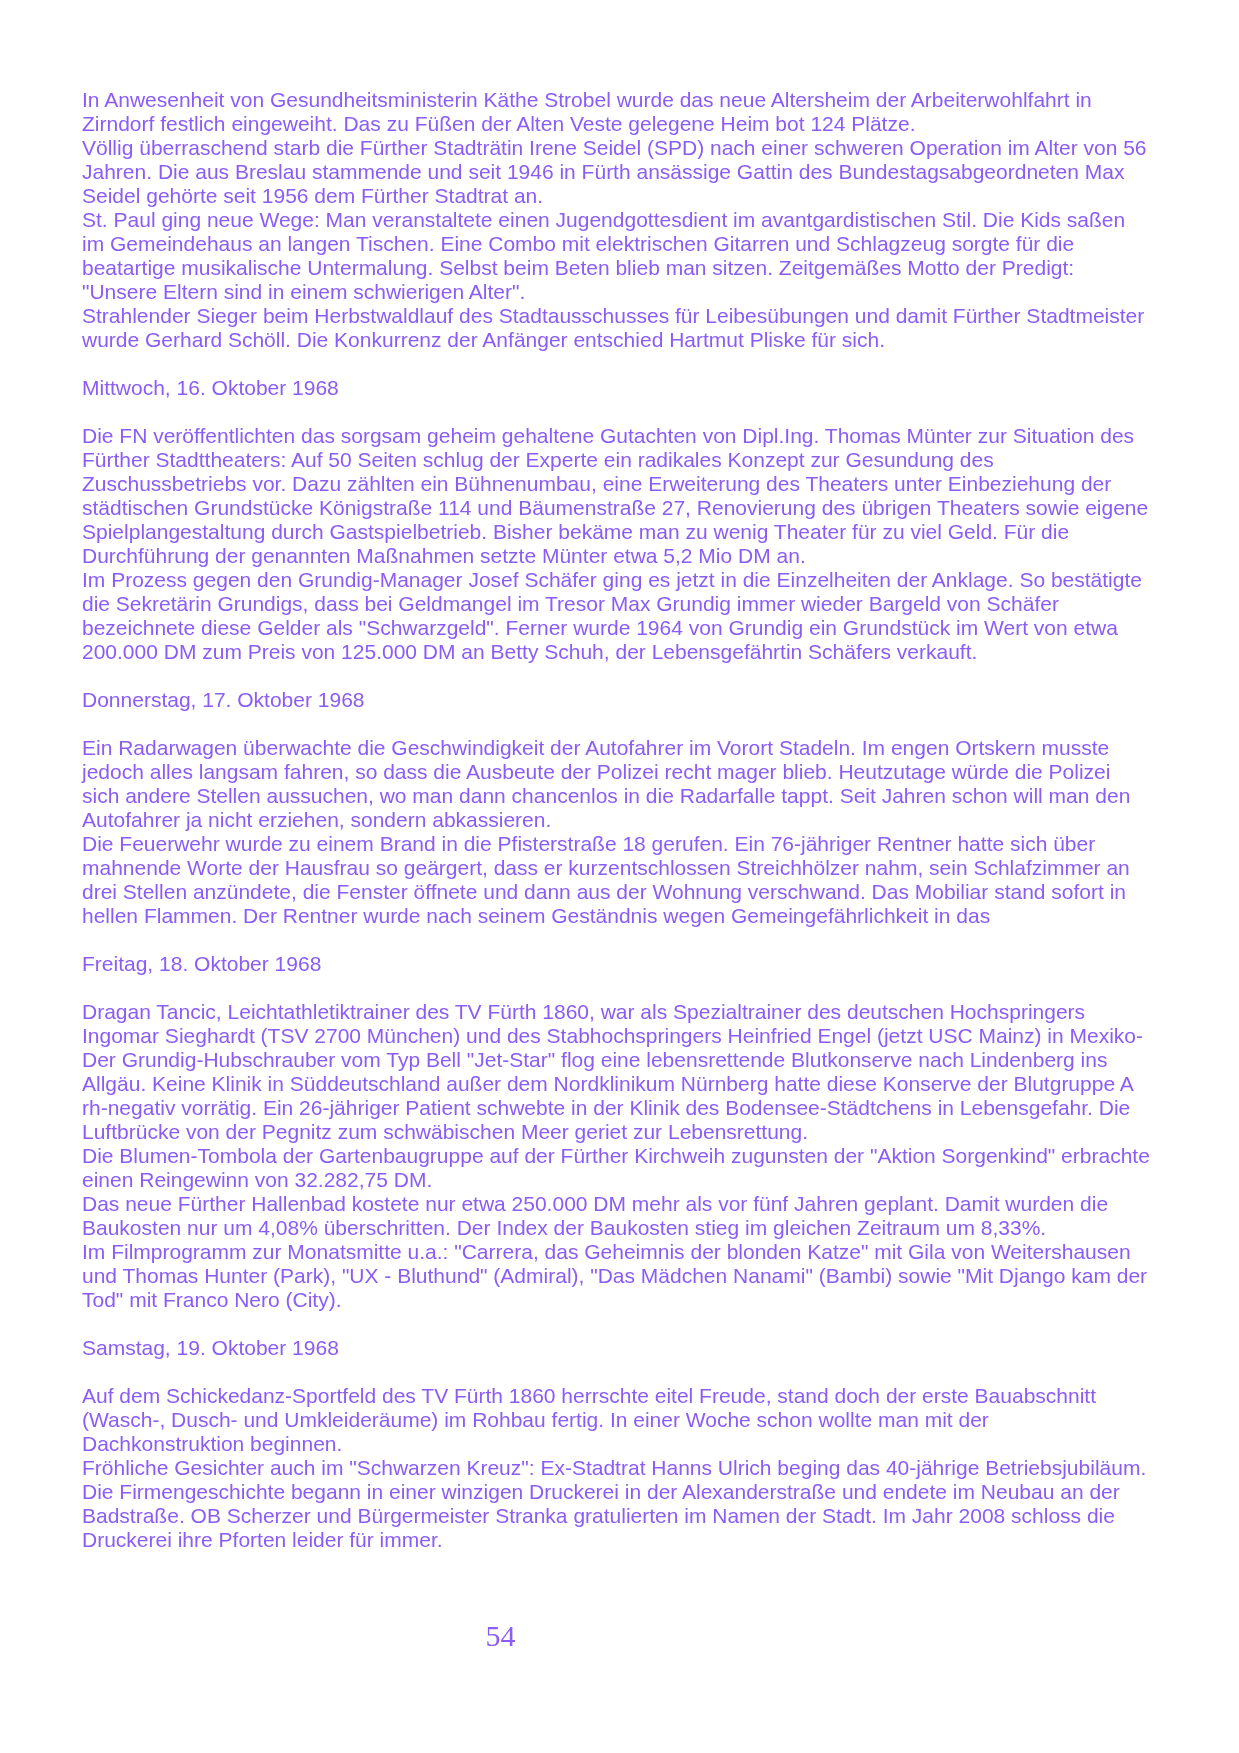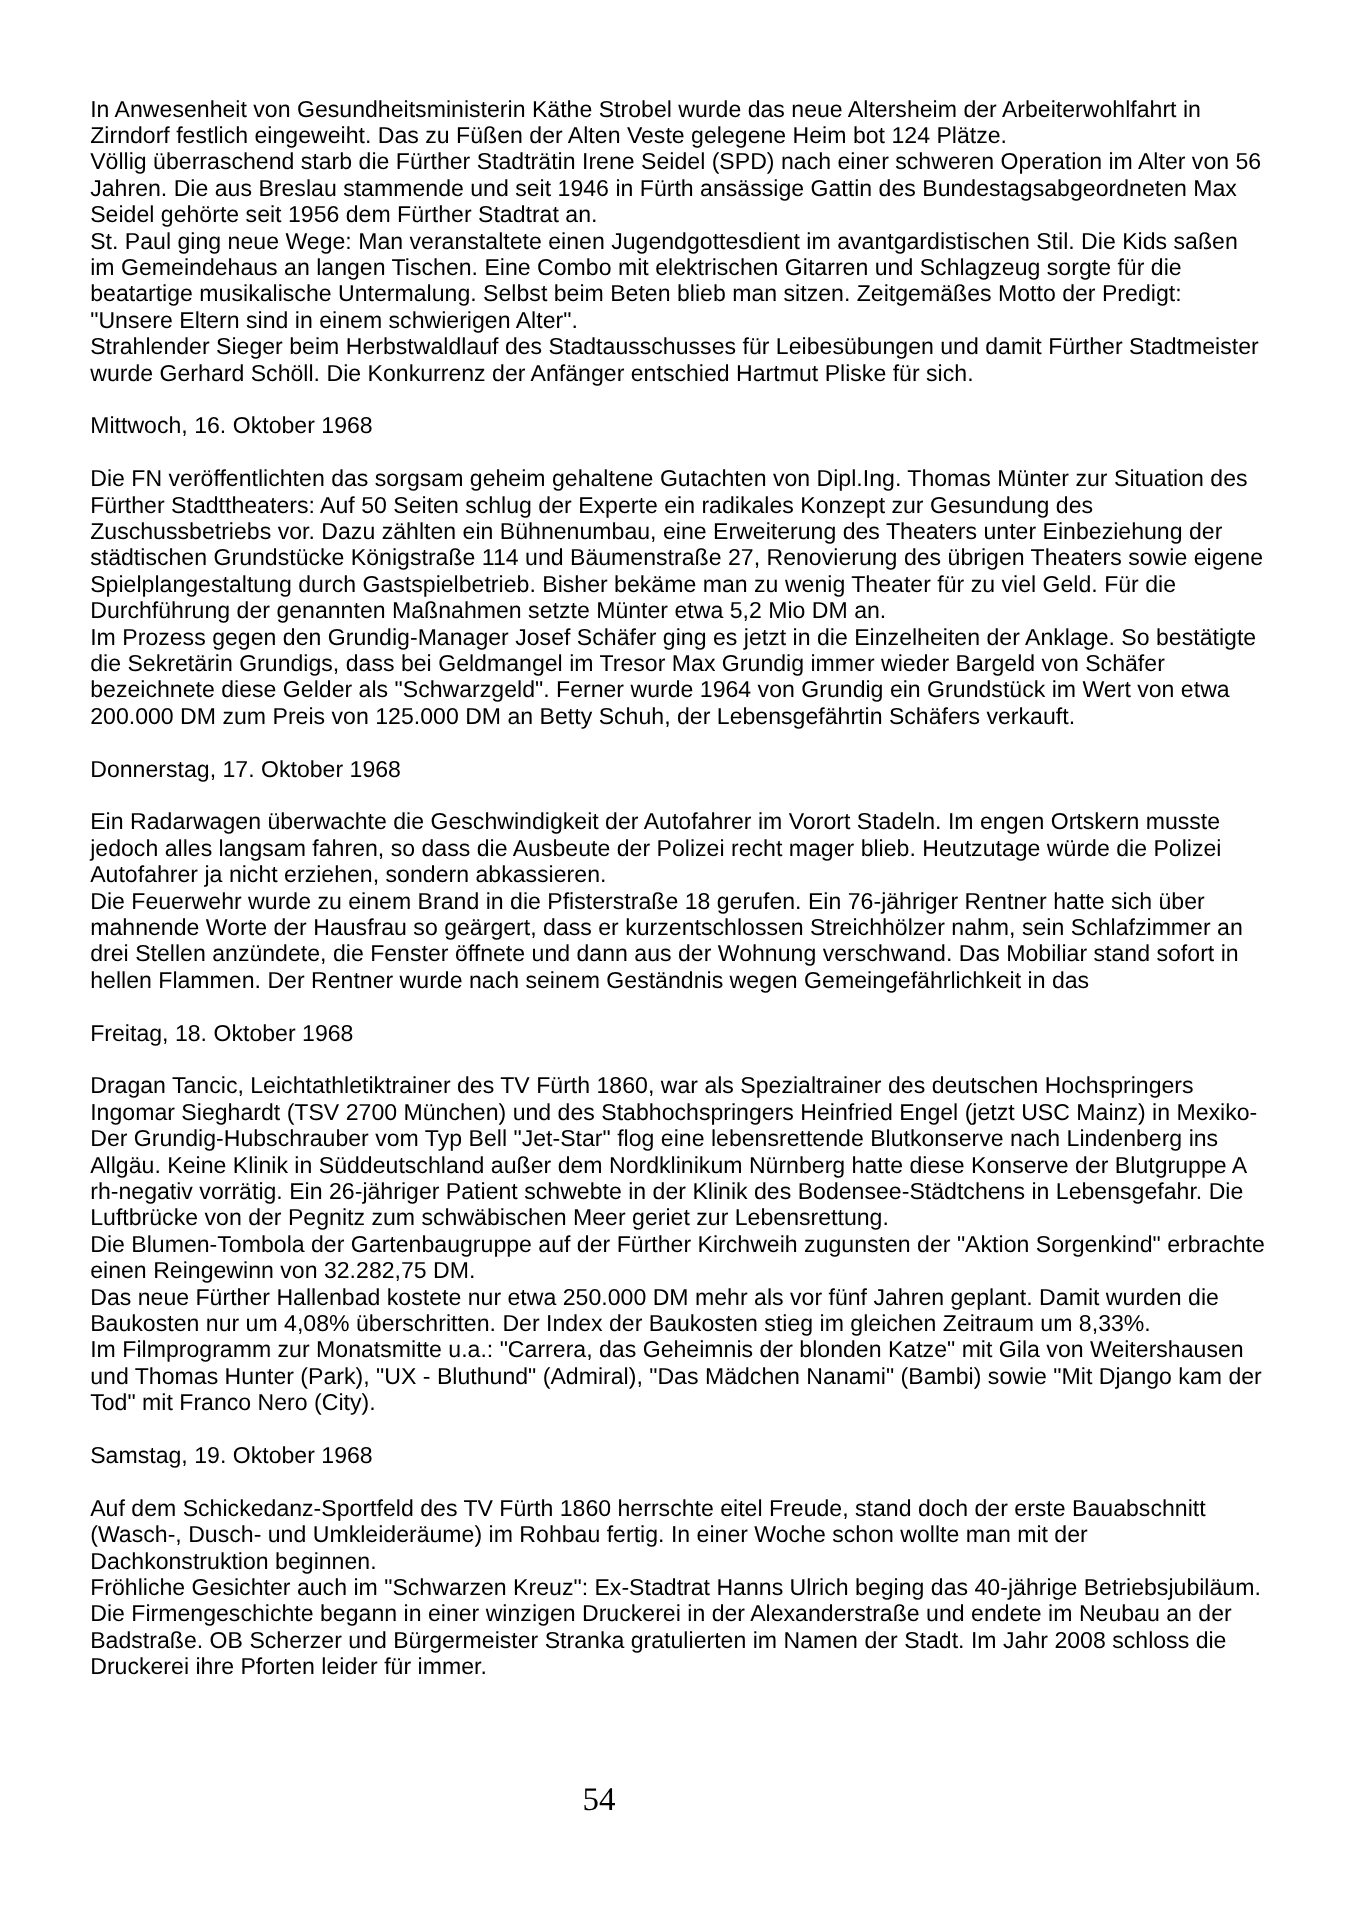--- a/index.html
+++ b/index.html
@@ -2,21 +2,21 @@
 <html lang="de"><head>
 <meta charset="utf-8">
 <title>Chronik Seite 54</title>
 <style>
   html, body { margin: 0; padding: 0; background: #ffffff; }
   .page {
     position: relative;
     width: 1239px;
     height: 1753px;
     background: #ffffff;
-    color: #000000;
+    color: #8b5cf6;
     font-family: "Liberation Sans", sans-serif;
     overflow: hidden;
   }
   .content {
     position: absolute;
     left: 82px;
     top: 88px;
     width: 1090px;
     font-size: 21px;
     line-height: 24px;
@@ -30,21 +30,20 @@
   }
   .footer {
     position: absolute;
     top: 1620px;
     left: 0;
     width: 1001px;
     text-align: center;
     font-family: "Liberation Serif", serif;
     font-size: 30px;
     line-height: 32px;
-    margin-left: 44px;
   }
 </style>
 </head>
 <body>
 
 <div class="page">
   <div class="content">
       <div class="para">
         <div class="line">In Anwesenheit von Gesundheitsministerin Käthe Strobel wurde das neue Altersheim der Arbeiterwohlfahrt in</div>
         <div class="line">Zirndorf festlich eingeweiht. Das zu Füßen der Alten Veste gelegene Heim bot 124 Plätze.</div>
@@ -68,20 +67,21 @@
         <div class="line">Durchführung der genannten Maßnahmen setzte Münter etwa 5,2 Mio DM an.</div>
         <div class="line">Im Prozess gegen den Grundig-Manager Josef Schäfer ging es jetzt in die Einzelheiten der Anklage. So bestätigte</div>
         <div class="line">die Sekretärin Grundigs, dass bei Geldmangel im Tresor Max Grundig immer wieder Bargeld von Schäfer</div>
         <div class="line">bezeichnete diese Gelder als "Schwarzgeld". Ferner wurde 1964 von Grundig ein Grundstück im Wert von etwa</div>
         <div class="line">200.000 DM zum Preis von 125.000 DM an Betty Schuh, der Lebensgefährtin Schäfers verkauft.</div>
       </div>
       <div class="heading">Donnerstag, 17. Oktober 1968</div>
       <div class="para">
         <div class="line">Ein Radarwagen überwachte die Geschwindigkeit der Autofahrer im Vorort Stadeln. Im engen Ortskern musste</div>
         <div class="line">jedoch alles langsam fahren, so dass die Ausbeute der Polizei recht mager blieb. Heutzutage würde die Polizei</div>
+        <div class="line">sich andere Stellen aussuchen, wo man dann chancenlos in die Radarfalle tappt. Seit Jahren schon will man den</div>
         <div class="line">Autofahrer ja nicht erziehen, sondern abkassieren.</div>
         <div class="line">Die Feuerwehr wurde zu einem Brand in die Pfisterstraße 18 gerufen. Ein 76-jähriger Rentner hatte sich über</div>
         <div class="line">mahnende Worte der Hausfrau so geärgert, dass er kurzentschlossen Streichhölzer nahm, sein Schlafzimmer an</div>
         <div class="line">drei Stellen anzündete, die Fenster öffnete und dann aus der Wohnung verschwand. Das Mobiliar stand sofort in</div>
         <div class="line">hellen Flammen. Der Rentner wurde nach seinem Geständnis wegen Gemeingefährlichkeit in das</div>
       </div>
       <div class="heading">Freitag, 18. Oktober 1968</div>
       <div class="para">
         <div class="line">Dragan Tancic, Leichtathletiktrainer des TV Fürth 1860, war als Spezialtrainer des deutschen Hochspringers</div>
         <div class="line">Ingomar Sieghardt (TSV 2700 München) und des Stabhochspringers Heinfried Engel (jetzt USC Mainz) in Mexiko-</div>

